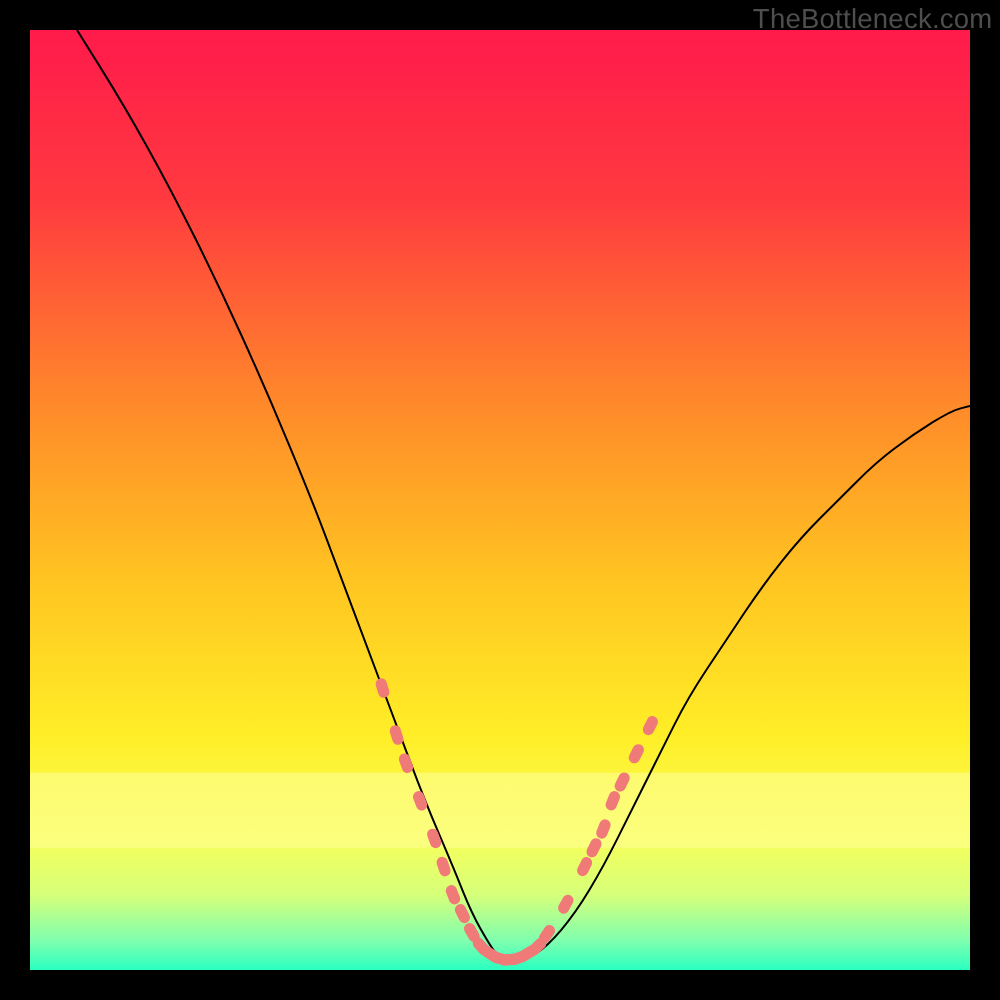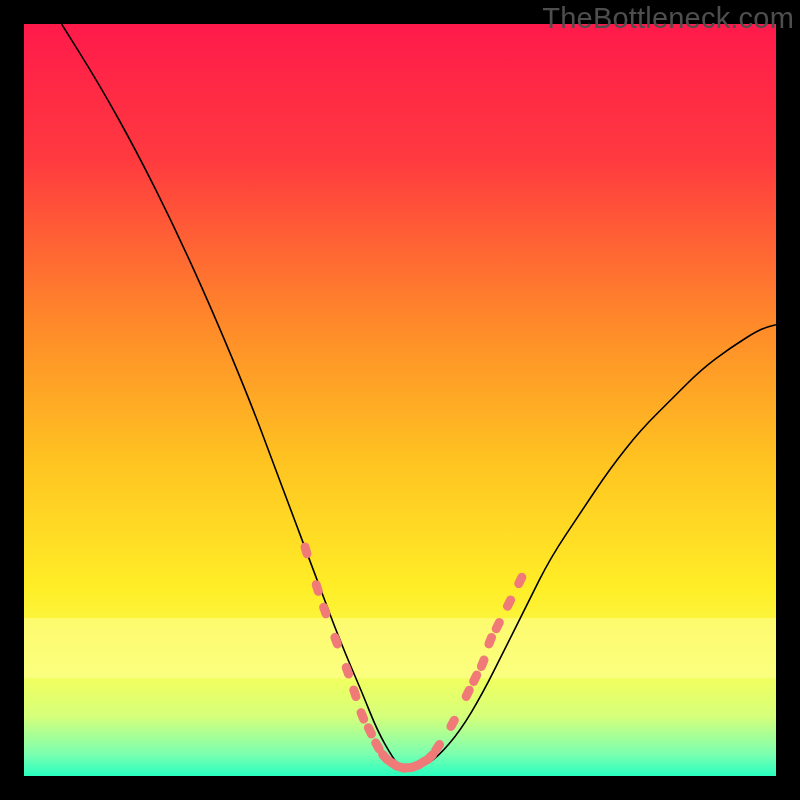--- a/index.html
+++ b/index.html
@@ -24,21 +24,21 @@
     left: 0;
     top: 0;
     width: 752px;
     height: 752px;
   }
   .watermark {
     position: absolute;
     top: 2px;
     right: 6px;
     color: #4e4e4e;
-    font-size: 29px;
+    font-size: 22px;
     font-weight: 500;
     letter-spacing: 0.2px;
     user-select: none;
   }
   svg { display: block; }
 </style>
 </head>
 <body>
 
 <div class="frame">

